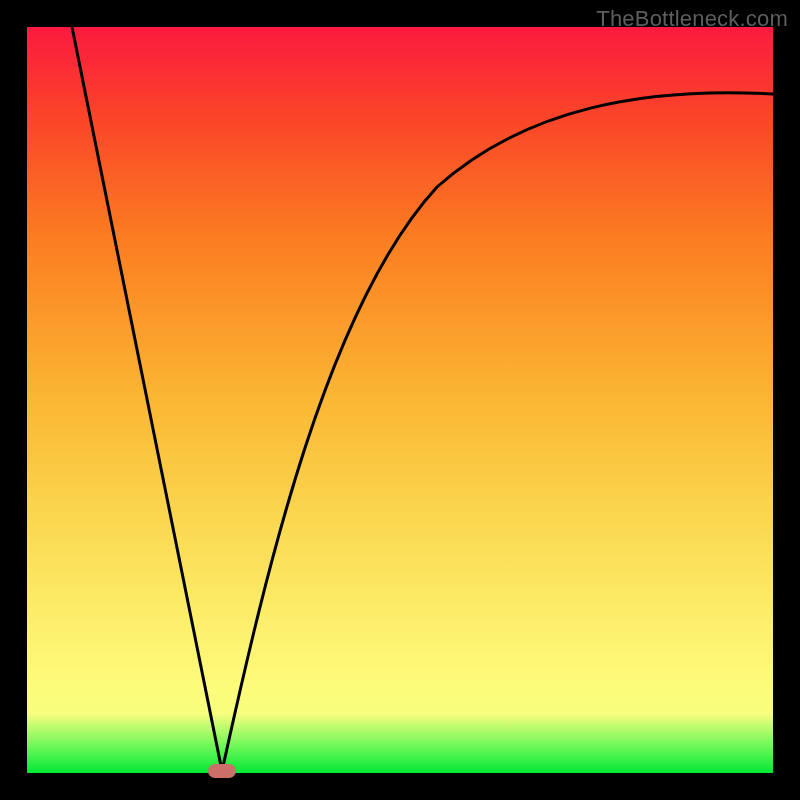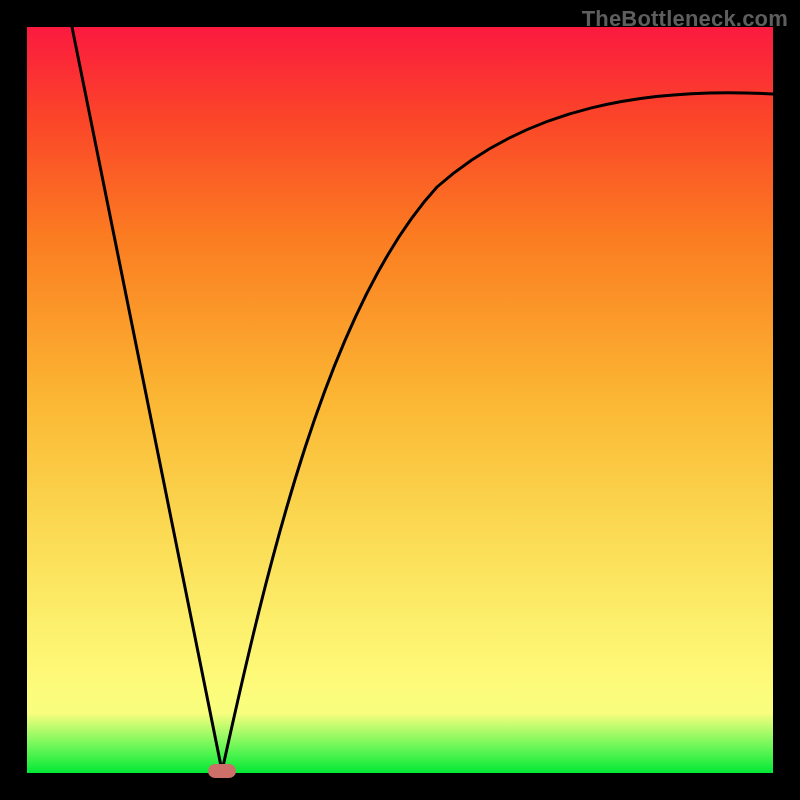--- a/index.html
+++ b/index.html
@@ -35,21 +35,21 @@
       #fb4429 88%,
       #fb1a3f 100%
     );
   }
   .watermark {
     position: absolute;
     top: 6px;
     right: 12px;
     color: #5e5e5e;
     font-size: 22px;
-    font-weight: 700;
+    font-weight: 400;
     letter-spacing: 0.2px;
     user-select: none;
   }
   svg.curve {
     position: absolute;
     left: 0;
     top: 0;
   }
   .marker {
     position: absolute;

